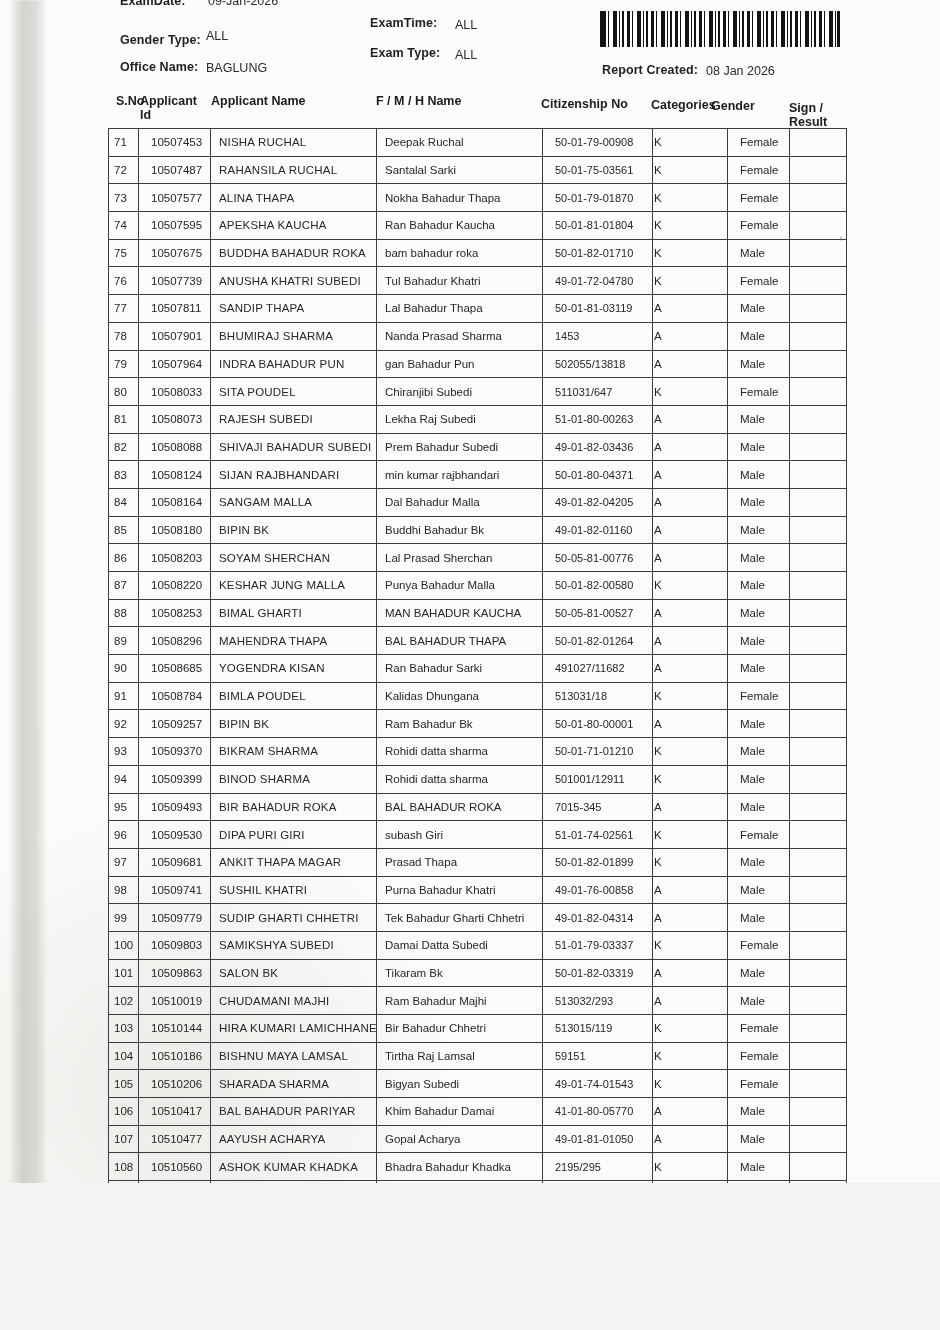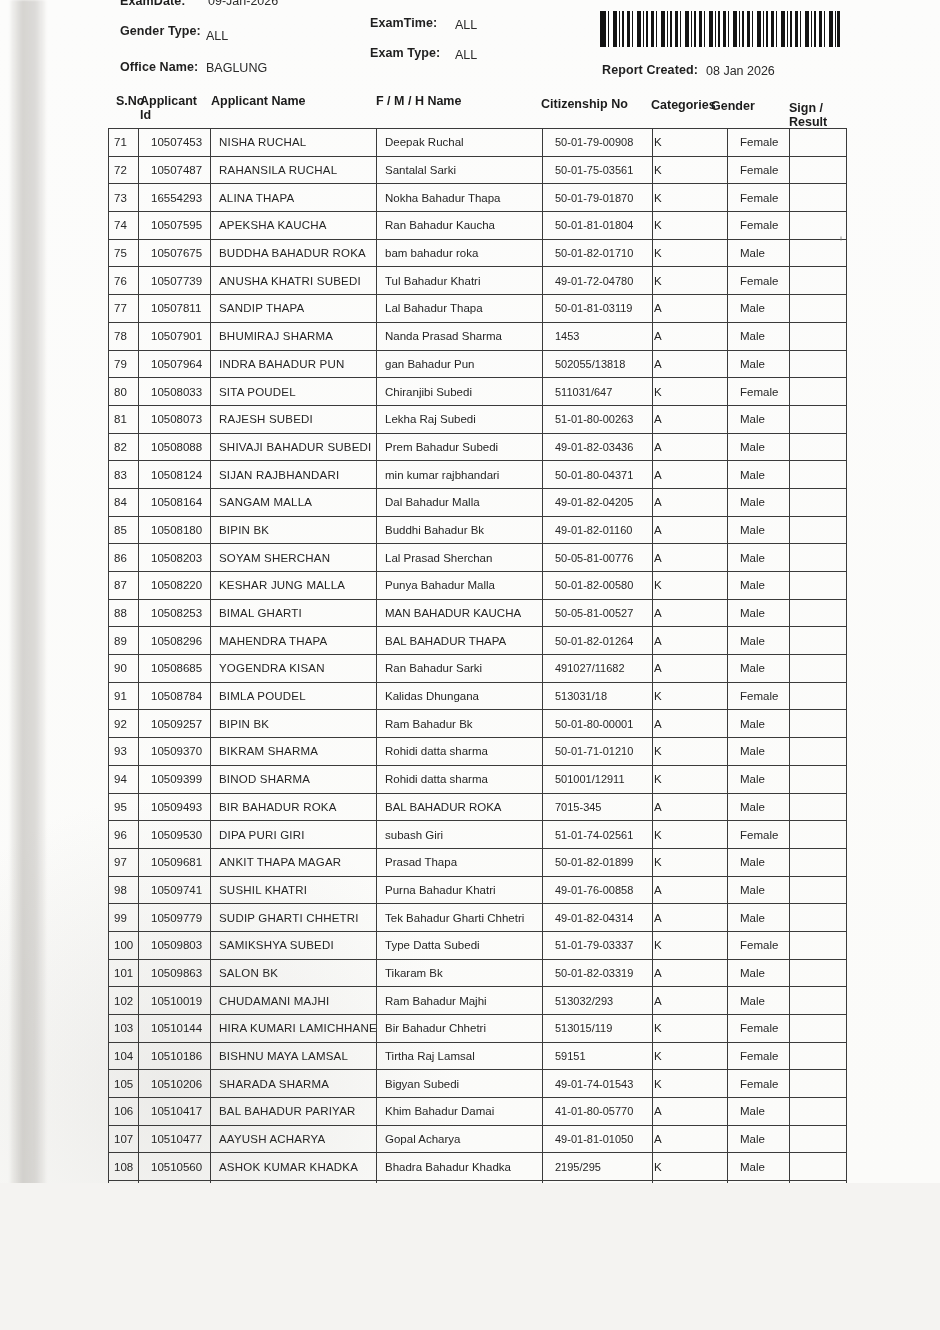--- a/index.html
+++ b/index.html
@@ -71,21 +71,21 @@
 </head>
 <body>
 
 <div class="page">
   <div class="scan-band"></div>
 
   <div class="lbl" style="left:120px; top:-6px;">ExamDate:</div>
   <div class="val" style="left:208px; top:-6px;">09-Jan-2026</div>
   <div class="lbl" style="left:370px; top:16px;">ExamTime:</div>
   <div class="val" style="left:455px; top:18px;">ALL</div>
-  <div class="lbl" style="left:120px; top:24px;text-align:center;">Gender Type:</div>
+  <div class="lbl" style="left:120px; top:33px;text-align:center;">Gender Type:</div>
   <div class="val" style="left:206px; top:29px;">ALL</div>
   <div class="lbl" style="left:370px; top:46px;">Exam Type:</div>
   <div class="val" style="left:455px; top:48px;">ALL</div>
   <div class="lbl" style="left:120px; top:60px;">Office Name:</div>
   <div class="val" style="left:206px; top:61px;">BAGLUNG</div>
 
   <div class="barcode"></div>
   <div class="lbl" style="left:602px; top:63px;">Report Created:</div>
   <div class="val" style="left:706px; top:64px;">08 Jan 2026</div>
 
@@ -115,21 +115,21 @@
           <td class="c-id">10507487</td>
           <td class="c-name">RAHANSILA  RUCHAL</td>
           <td class="c-fmh">Santalal  Sarki</td>
           <td class="c-cit">50-01-75-03561</td>
           <td class="c-cat">K</td>
           <td class="c-gen">Female</td>
           <td class="c-sign"></td>
         </tr>
         <tr>
           <td class="c-sno">73</td>
-          <td class="c-id">16554293</td>
+          <td class="c-id">10507577</td>
           <td class="c-name">ALINA  THAPA</td>
           <td class="c-fmh">Nokha Bahadur  Thapa</td>
           <td class="c-cit">50-01-79-01870</td>
           <td class="c-cat">K</td>
           <td class="c-gen">Female</td>
           <td class="c-sign"></td>
         </tr>
         <tr>
           <td class="c-sno">74</td>
           <td class="c-id">10507595</td>
@@ -387,21 +387,21 @@
           <td class="c-fmh">Tek  Bahadur Gharti Chhetri</td>
           <td class="c-cit">49-01-82-04314</td>
           <td class="c-cat">A</td>
           <td class="c-gen">Male</td>
           <td class="c-sign"></td>
         </tr>
         <tr>
           <td class="c-sno">100</td>
           <td class="c-id">10509803</td>
           <td class="c-name">SAMIKSHYA  SUBEDI</td>
-          <td class="c-fmh">Type Datta Subedi</td>
+          <td class="c-fmh">Damai Datta Subedi</td>
           <td class="c-cit">51-01-79-03337</td>
           <td class="c-cat">K</td>
           <td class="c-gen">Female</td>
           <td class="c-sign"></td>
         </tr>
         <tr>
           <td class="c-sno">101</td>
           <td class="c-id">10509863</td>
           <td class="c-name">SALON  BK</td>
           <td class="c-fmh">Tikaram  Bk</td>

